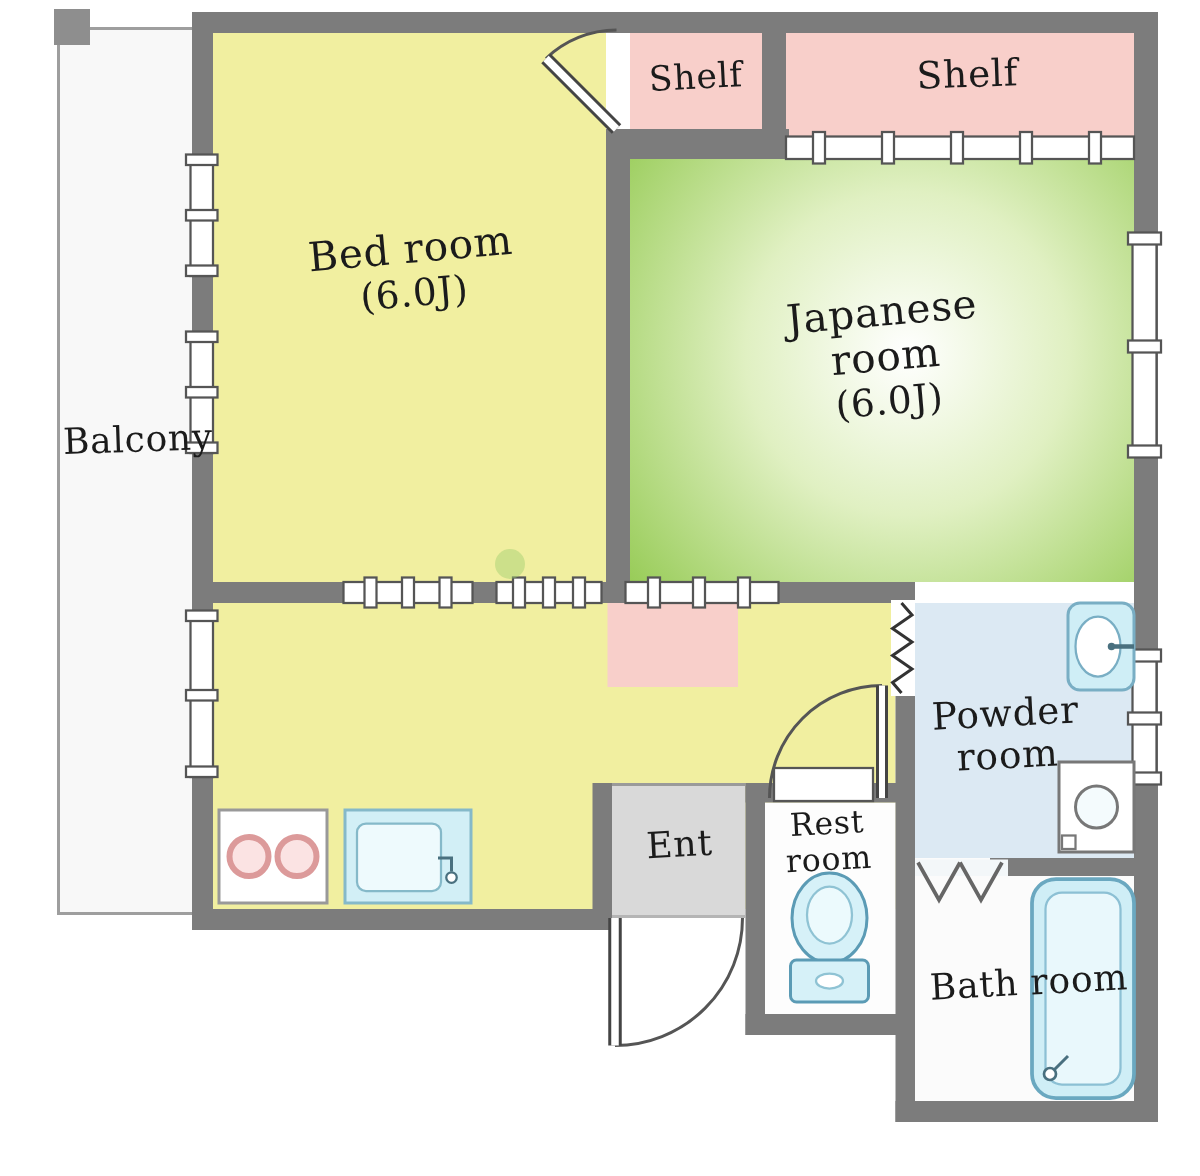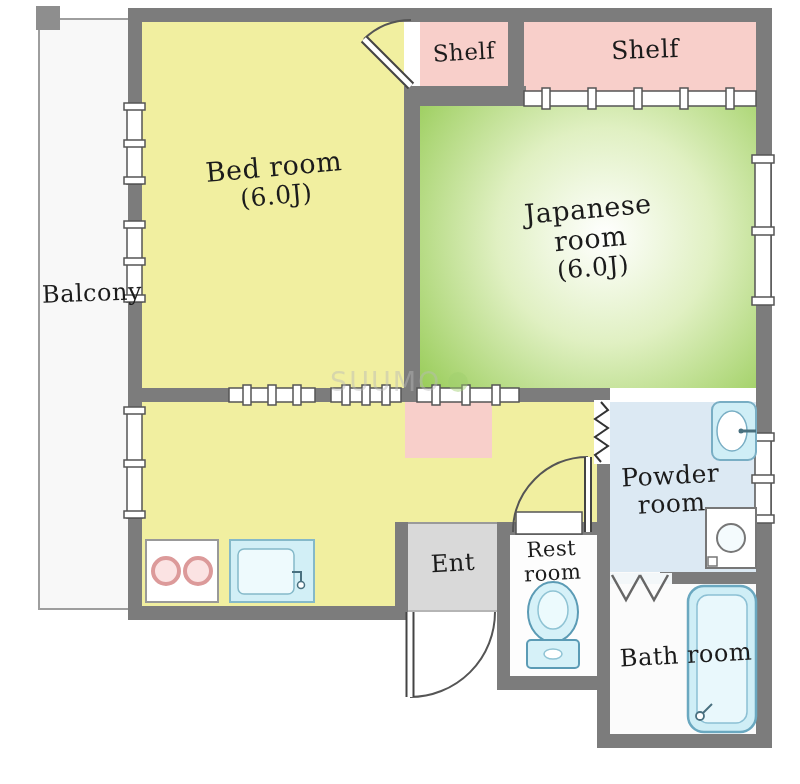--- a/index.html
+++ b/index.html
@@ -158,21 +158,20 @@
       <g>
         <rect x="688" y="586" width="68" height="146" rx="16" fill="#cfeef6" stroke="#6aa8c0" stroke-width="2.5"></rect>
         <rect x="697" y="595" width="50" height="128" rx="11" fill="#e9f8fc" stroke="#8cc0d4" stroke-width="1.5"></rect>
         <circle cx="700" cy="716" r="4" fill="#fff" stroke="#49707f" stroke-width="1.8"></circle>
         <line x1="703" y1="713" x2="712" y2="704" stroke="#49707f" stroke-width="2"></line>
       </g>
     </g>
   </svg>
 
   <div class="wm" style="left:330px;top:366px;">
-    <span class="wm-text">SUUMO</span>
     <span class="wm-dot"></span>
   </div>
 
   <div class="lbl" style="left:34px;top:280px;width:116px;font-size:24px;transform:rotate(-2deg);">Balcony</div>
 
   <div class="lbl" style="left:170px;top:152px;width:210px;transform:rotate(-5deg);">
     <div style="font-size:27px;">Bed room</div>
     <div style="font-size:25px;">(6.0J)</div>
   </div>
 

